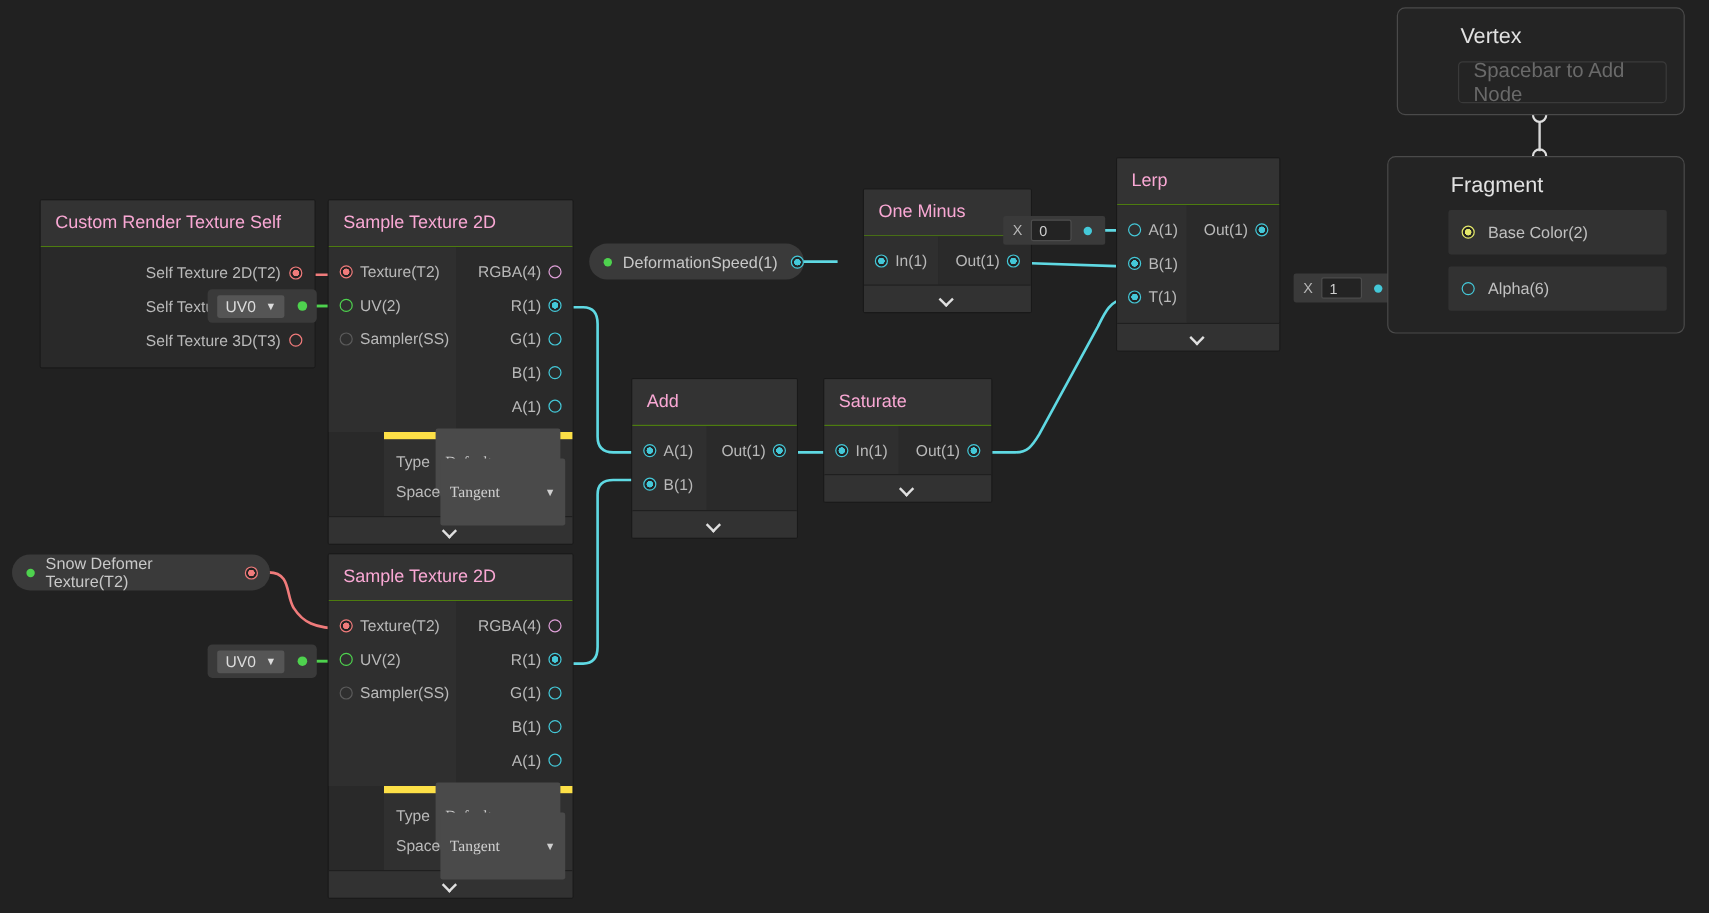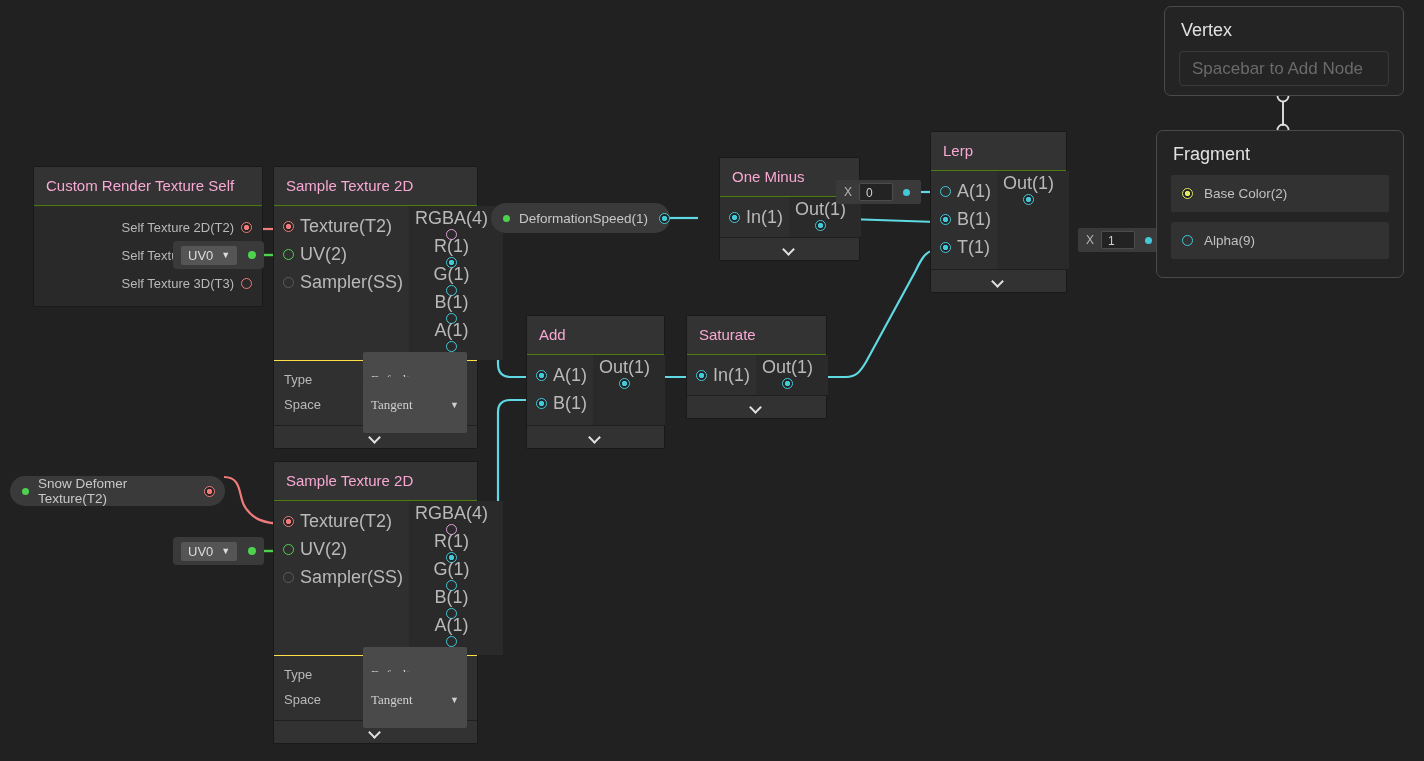--- a/index.html
+++ b/index.html
@@ -11,35 +11,35 @@
   }
   #canvas{position:absolute;inset:0;}
   #wires{position:absolute;left:0;top:0;width:1424px;height:761px;pointer-events:none;}
 
   
   .node{position:absolute;background:#292929;border:1px solid #191919;border-radius:2px;box-sizing:border-box;}
   .node-title{font-size:15px;color:#f9a8d4;padding:10px 12px 11px 12px;background:#333333;border-bottom:1px solid #4d7c0f;}
   .ports{display:flex;background:#292929;}
   .col-in{flex:1;background:#2f2f2f;padding:6px 0 8px 0;}
   .col-out{flex:1;background:#2a2a2a;padding:6px 0 8px 0;}
-  .port{display:flex;align-items:center;height:28px;font-size:18px;color:#b9b9b9;white-space:nowrap;}
+  .port{display:flex;align-items:center;height:28px;font-size:13px;color:#b9b9b9;white-space:nowrap;}
   .port.in{padding-left:9px;}
-  .port.out{justify-content:flex-end;padding-right:9px;flex-direction:column;}
+  .port.out{justify-content:flex-end;padding-right:9px;}
   .port .lbl{padding:0 6px;}
   .dot{width:11px;height:11px;border-radius:50%;box-sizing:border-box;border:1.6px solid #44c8d8;flex:0 0 auto;}
   .dot.filled{background:radial-gradient(circle,#44c8d8 0 2.6px,#222 2.9px 100%);}
   .dot.tex{border-color:#f07b7b;}
   .dot.tex.filled{background:radial-gradient(circle,#f07b7b 0 2.6px,#222 2.9px 100%);}
   .dot.uv{border-color:#4ed24e;}
   .dot.uv.filled{background:radial-gradient(circle,#4ed24e 0 2.6px,#222 2.9px 100%);}
   .dot.ss{border-color:#5b5b5b;}
   .dot.rgba{border-color:#dfa0d8;}
   .dot.yellow{border-color:#e3e86a;background:radial-gradient(circle,#e3e86a 0 2.6px,#222 2.9px 100%);}
 
-  .settings{background:#303030;border-top:1px solid #fde047;padding:6px 10px 8px 10px;}
+  .settings{background:#303030;border-top:6px solid #fde047;padding:6px 10px 8px 10px;margin-left:46px;}
   .srow{display:flex;align-items:center;justify-content:space-between;height:25px;font-size:13px;color:#b9b9b9;}
   .dd{background:#4a4a4a;border-radius:2px;color:#cfcfcf;font-size:13px;
       padding:20px 8px;min-width:88px;display:flex;align-items:center;justify-content:space-between;font-family:Liberation Serif, serif;}
   .dd .cv{font-size:9px;color:#cfcfcf;margin-left:10px;}
   .collapse{height:22px;background:#323232;border-top:1px solid #1f1f1f;display:flex;align-items:center;justify-content:center;}
   .chev{width:13px;height:13px;position:relative;}
   .chev:before{content:"";position:absolute;left:1px;top:2px;width:7px;height:7px;
      border-right:2px solid #e0e0e0;border-bottom:2px solid #e0e0e0;transform:rotate(45deg);}
 
   
@@ -57,21 +57,21 @@
   .xfield .odot{width:7px;height:7px;border-radius:50%;background:#44c8d8;margin-left:10px;}
 
   
   .uvdd{position:absolute;height:28px;background:#3a3a3a;border-radius:4px;display:flex;align-items:center;
         padding:0 8px;box-sizing:border-box;}
   .uvdd .box{background:#555555;border-radius:2px;padding:2px 7px;font-size:13px;color:#dcdcdc;display:flex;align-items:center;}
   .uvdd .box .cv{font-size:9px;margin-left:8px;}
   .uvdd .odot{width:8px;height:8px;border-radius:50%;background:#4ed24e;margin-left:11px;}
 
   
-  .stack{position:absolute;border:1px solid #4a4a4a;border-radius:7px;background:#242424;box-sizing:border-box;}
+  .stack{position:absolute;border:1px solid #4a4a4a;border-radius:7px;background:#242424;box-sizing:border-box;padding-left:36px;}
   .stack-title{font-size:18px;color:#e2e2e2;padding:13px 16px 10px 16px;}
   .ghost{margin:0 14px 4px 14px;border:1px solid #3a3a3a;border-radius:4px;height:33px;
          display:flex;align-items:center;padding:0 12px;font-size:17px;color:#6a6a6a;}
   .block{margin:0 14px 10px 14px;background:#323232;border-radius:2px;height:37px;display:flex;align-items:center;
          padding:0 12px;font-size:13.5px;color:#c0c0c0;position:relative;}
   .block .dot{margin-right:11px;margin-left:-1px;}
 
   
   .crt-rows{background:#292929;padding:7px 0 9px 0;}
   .crt-row{display:flex;align-items:center;justify-content:flex-end;height:28px;font-size:13px;color:#b9b9b9;padding-right:10px;}
@@ -271,21 +271,21 @@
   </div>
 
   <div class="uvdd" style="left:173px;top:537px;">
     <div class="box">
       <span>UV0</span>
       <span class="cv">▼</span>
     </div>
     <span class="odot"></span>
   </div>
 
-  <div class="pill" style="left:10px;top:476px;width:215px;">
+  <div class="pill" style="left:10px;top:462px;width:215px;">
     <span class="gdot"></span>
     <span>Snow Defomer Texture(T2)</span>
     <span class="dot tex filled pdot"></span>
   </div>
 
   <div class="pill" style="left:491px;top:203px;width:179px;">
     <span class="gdot"></span>
     <span>DeformationSpeed(1)</span>
     <span class="dot filled pdot"></span>
   </div>
@@ -406,17 +406,17 @@
   </div>
 
   <div class="stack" style="left:1156px;top:130px;width:248px;height:148px;">
     <div class="stack-title">Fragment</div>
     <div class="block">
       <span class="dot yellow"></span>
       <span>Base Color(2)</span>
     </div>
     <div class="block">
       <span class="dot"></span>
-      <span>Alpha(9)</span>
+      <span>Alpha(6)</span>
     </div>
   </div>
 
 </div>
 
 </body></html>

